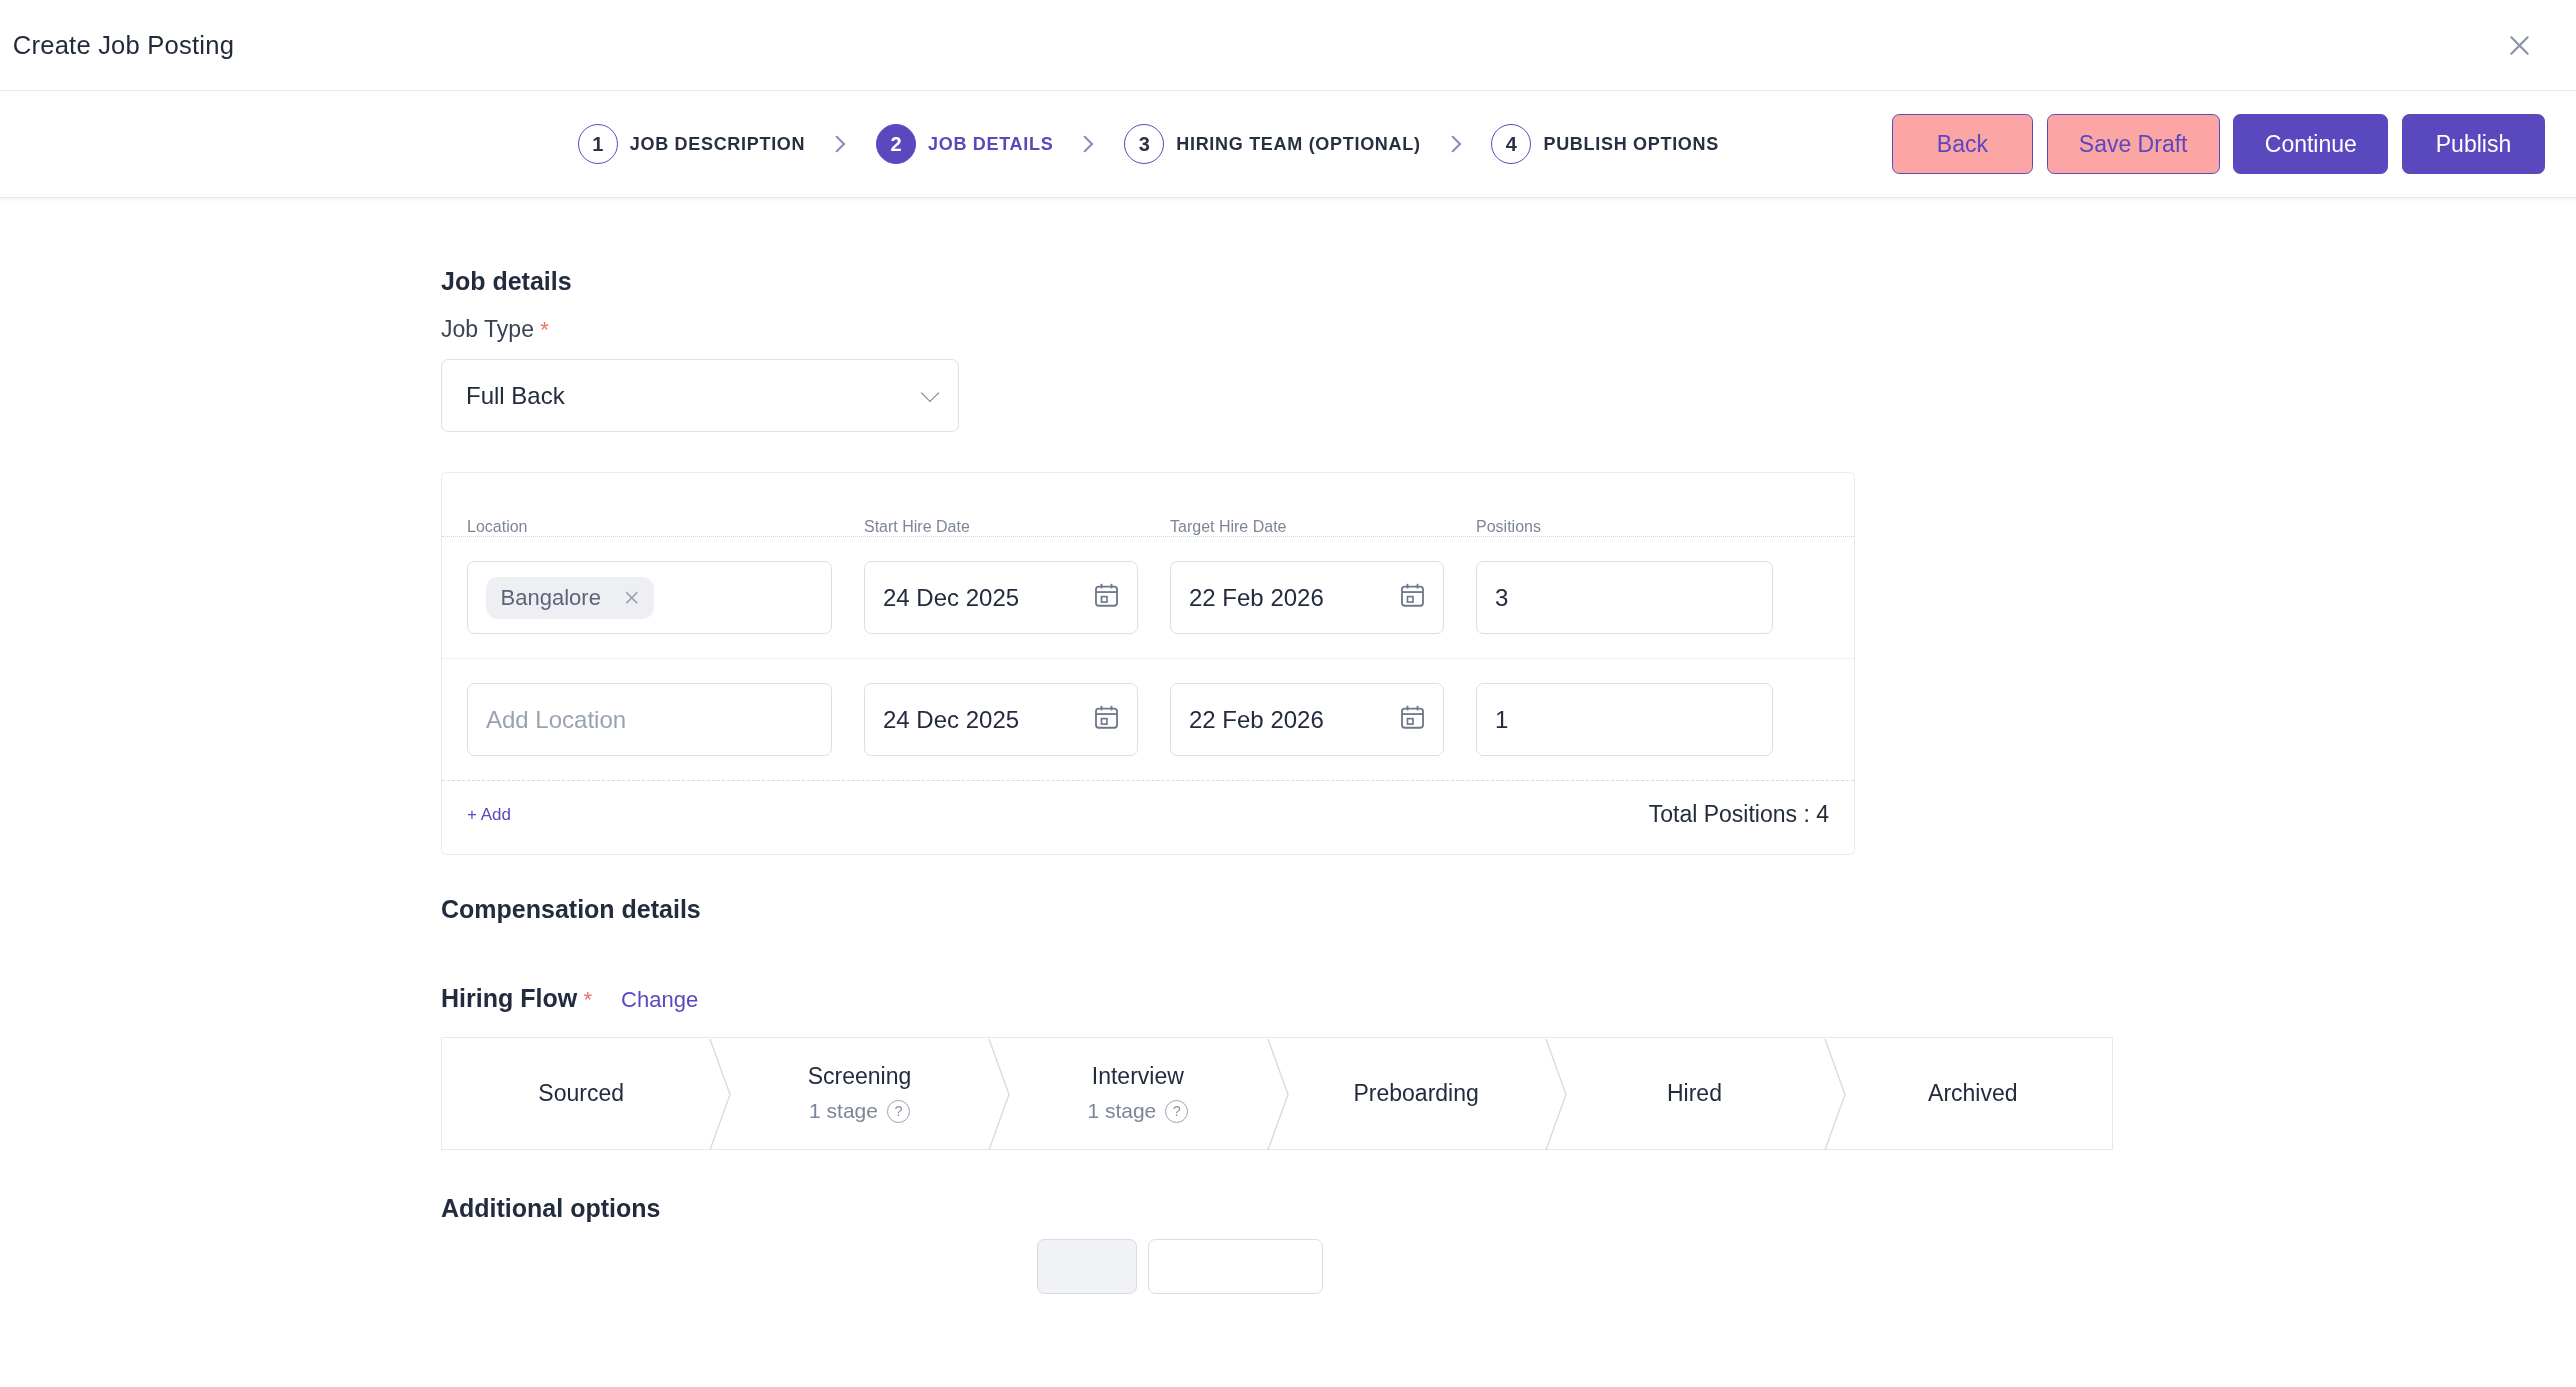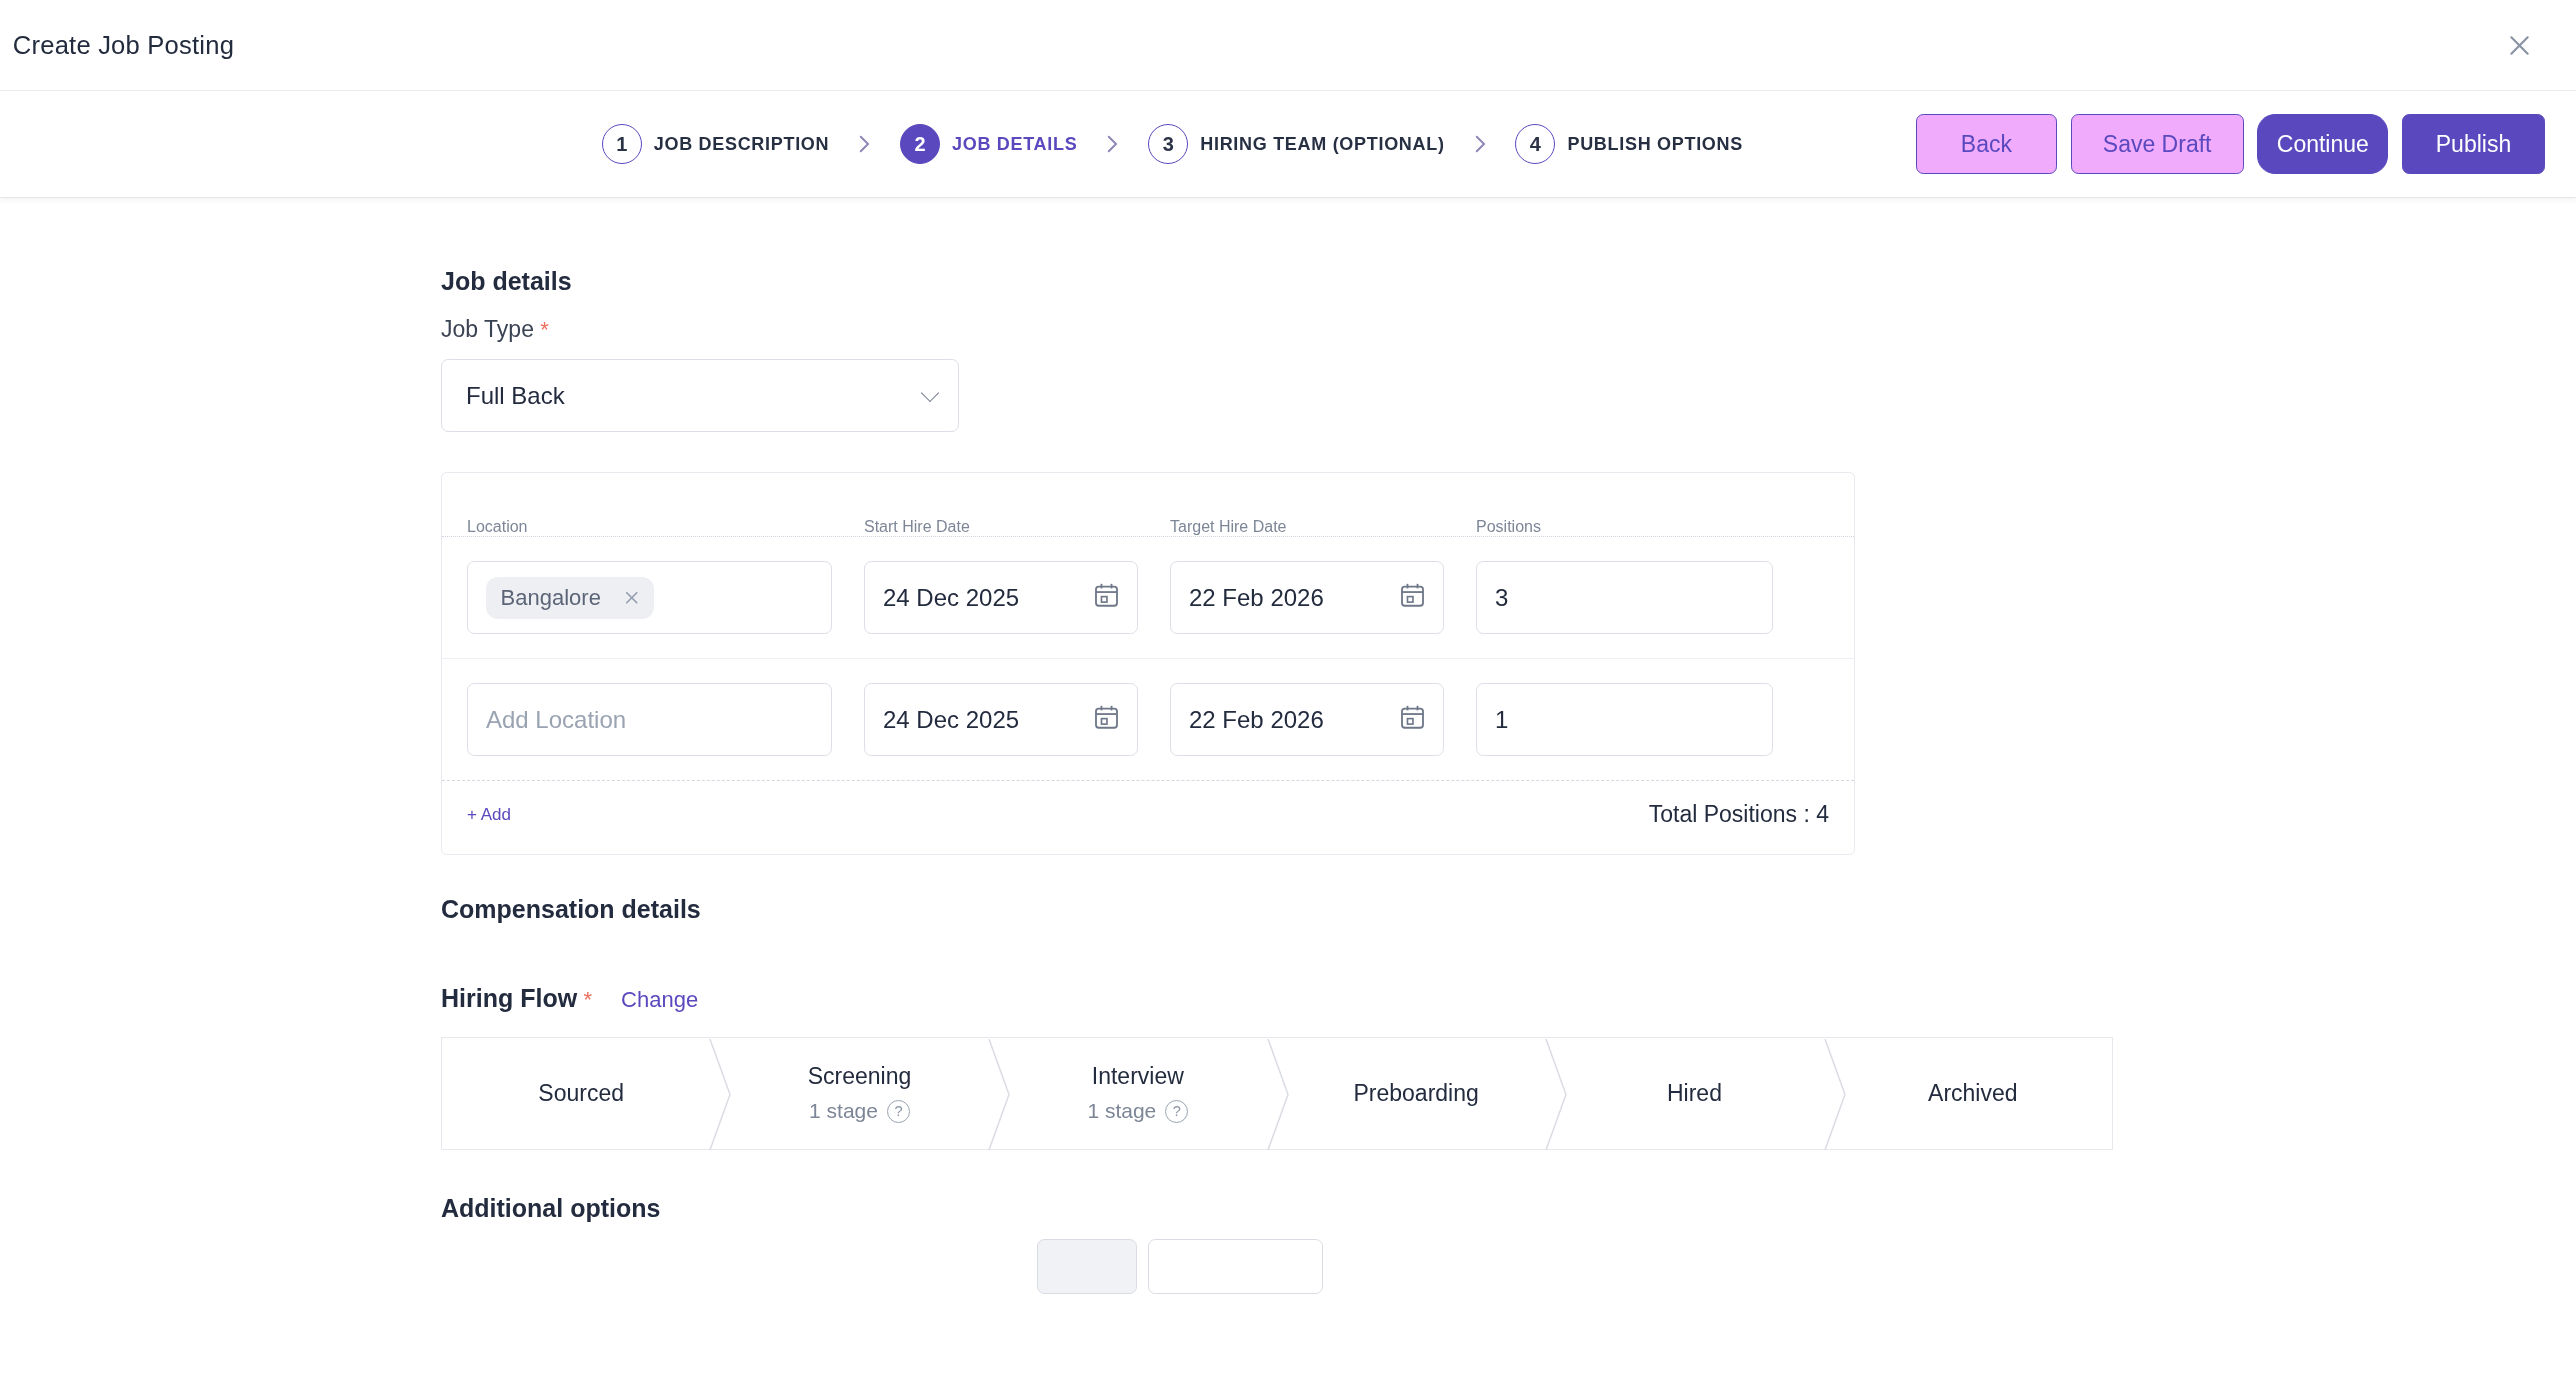--- a/index.html
+++ b/index.html
@@ -39,24 +39,24 @@
   }
   .step.active .step-circle { background: #5a49be; border-color: #5a49be; color: #ffffff; }
   .step-label { font-size: 18px; font-weight: 600; letter-spacing: 0.7px; color: #272f42; white-space: nowrap; }
   .step.active .step-label { color: #5a49be; }
   .step-sep { margin: 0 29px; display: flex; align-items: center; }
   .toolbar-buttons { display: flex; align-items: center; gap: 13.7px; }
   .btn {
     height: 60px; border-radius: 7.3px; font-size: 23px; cursor: pointer;
     font-family: "Liberation Sans", sans-serif; white-space: nowrap;
   }
-  .btn.outline { background: #f0abfc; border: 1.8px solid #5a49be; color: #5a49be; }
+  .btn.outline { background: #fca5a5; border: 1.8px solid #5a49be; color: #5a49be; }
   .btn.solid   { background: #5a49be; border: 1.8px solid #5a49be; color: #ffffff; }
   .btn-back { width: 141px; } .btn-draft { width: 173px; }
-  .btn-continue { width: 131px; border-radius: 18px; } .btn-publish { width: 143px; }
+  .btn-continue { width: 155px; } .btn-publish { width: 143px; }
   
   .content { padding-left: 441px; }
   h2.sec { font-size: 25px; font-weight: 700; color: #232b3e; }
   .h-jobdetails { margin-top: 69px; }
   .field-label { margin-top: 20px; font-size: 23px; color: #3a4354; }
   .req { color: #ee6e5f; margin-left: 6.4px; font-size: 22px; }
   .select {
     display: flex; align-items: center; justify-content: space-between;
     border: 0.9px solid #dcdfe6; border-radius: 7.3px; background: #fff;
     font-size: 24px; color: #232b3e; cursor: pointer; padding: 0 24px;

